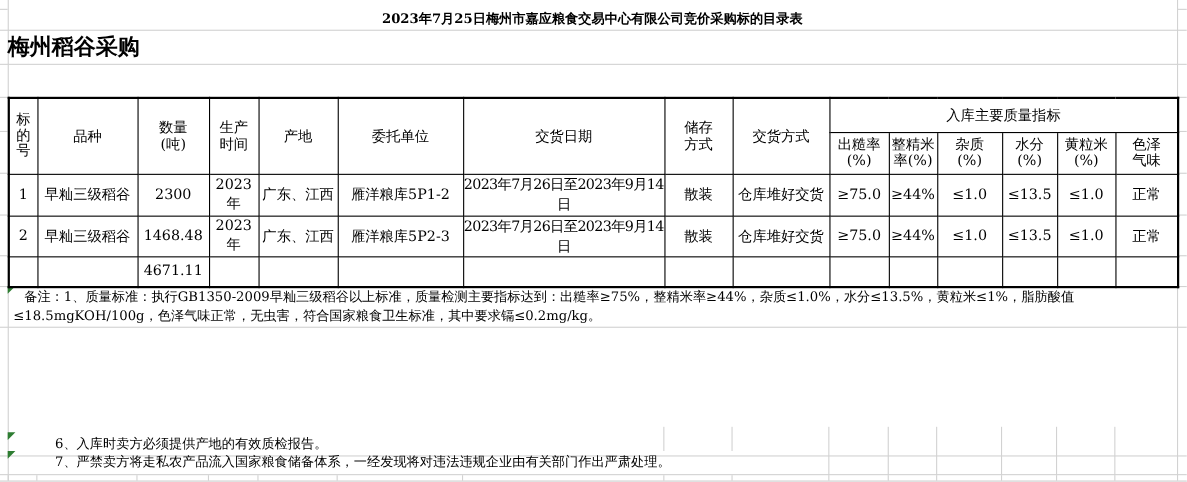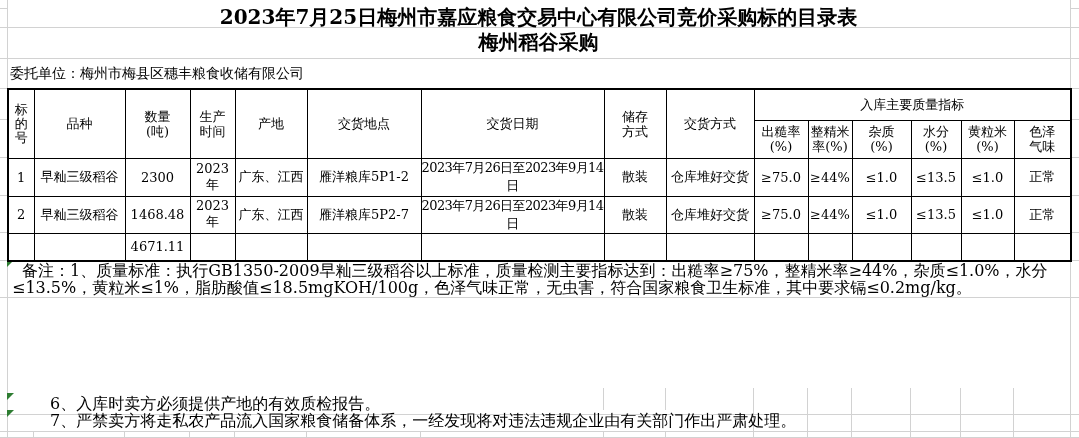--- a/index.html
+++ b/index.html
@@ -4,25 +4,25 @@
 <style>
   html,body { margin:0; padding:0; background:#fff; }
   .sheet {
     position:relative; width:1079px; height:438px; background:#ffffff;
     font-family:"DejaVu Serif","Liberation Serif",serif; color:#000;
     overflow:hidden;
   }
   .gl { position:absolute; background:#d2d2d2; z-index:1; }
   .title {
     position:absolute; left:7px; top:8px; width:1063px; height:19px;
-    line-height:19px; text-align:center; font-size:20px; font-weight:bold; z-index:2;
+    line-height:19px; text-align:center; font-size:12px; font-weight:bold; z-index:2;
   }
   .subtitle {
     position:absolute; left:7px; top:27px; width:1063px; height:31px;
-    line-height:31px; text-align:center; font-size:20px; font-weight:bold; z-index:2;
+    line-height:31px; text-align:left; font-size:20px; font-weight:bold; z-index:2;
   }
   .client {
     position:absolute; left:7px; top:58px; width:1060px; height:30px;
     line-height:30px; padding-left:3px; font-size:14px; z-index:2;
   }
   table.tbl {
     position:absolute; left:7px; top:88px; width:1063px;
     border-collapse:collapse; table-layout:fixed; z-index:3;
     border:2px solid #000;
   }
@@ -31,21 +31,21 @@
     font-size:13px; padding:0; overflow:hidden;
   }
   .lines { white-space:pre-line; line-height:15px; }
   .v3 { line-height:14px; }
   .c-date { font-size:12px; letter-spacing:-0.6px; }
   .c-place { font-size:12.5px; }
   .note {
     position:absolute; left:0; width:1079px; z-index:2;
     border-bottom:1px solid #d2d2d2; box-sizing:border-box; background:transparent;
   }
-  .ntext { font-size:16px; padding-left:50px; white-space:nowrap; }
+  .ntext { font-size:12px; padding-left:50px; white-space:nowrap; }
   .ntext.wrap {
     white-space:normal; padding:2px 10px 0 12px; text-indent:10px; line-height:17px;
   }
   .tri {
     position:absolute; left:7px; top:0; width:0; height:0;
     border-top:7px solid #2e7d32; border-right:7px solid transparent; z-index:4;
   }
   .strip { position:absolute; left:0; top:432px; width:1079px; height:5px;
     border-bottom:1px solid #d2d2d2; box-sizing:content-box; z-index:2; }
 </style>
@@ -99,21 +99,20 @@
       <div class="gl" style="left: 1070px; top: 195px; width: 9px; height: 1px;"></div>
       <div class="gl" style="left: 0px; top: 232px; width: 7px; height: 1px;"></div>
       <div class="gl" style="left: 1070px; top: 232px; width: 9px; height: 1px;"></div>
       <div class="gl" style="left: 0px; top: 260px; width: 7px; height: 1px;"></div>
       <div class="gl" style="left: 1070px; top: 260px; width: 9px; height: 1px;"></div>
       <div class="gl" style="left: 0px; top: 437px; width: 1079px; height: 1px;"></div>
     </div>
 
   <div class="title">2023年7月25日梅州市嘉应粮食交易中心有限公司竞价采购标的目录表</div>
   <div class="subtitle">梅州稻谷采购</div>
-  <div class="client">委托单位：梅州市梅县区穗丰粮食收储有限公司</div>
 
   <table class="tbl">
     <colgroup>
       <col style="width:26px">
         <col style="width:91px">
         <col style="width:65px">
         <col style="width:45px">
       <col style="width:72px">
         <col style="width:114px">
         <col style="width:183px">
@@ -130,21 +129,21 @@
         <tr style="height:31px">
       <td rowspan="2" class="lines v3">标
 的
 号</td>
       <td rowspan="2">品种</td>
       <td rowspan="2" class="lines">数量
 (吨)</td>
       <td rowspan="2" class="lines">生产
 时间</td>
       <td rowspan="2">产地</td>
-      <td rowspan="2">交货地点</td>
+      <td rowspan="2">委托单位</td>
       <td rowspan="2">交货日期</td>
       <td rowspan="2" class="lines">储存
 方式</td>
       <td rowspan="2">交货方式</td>
       <td colspan="6">入库主要质量指标</td>
     </tr>
     <tr style="height:38px">
       <td class="lines">出糙率
 (%)</td>
       <td class="lines">整精米
@@ -174,21 +173,21 @@
       <td>≤13.5</td>
       <td>≤1.0</td>
       <td>正常</td>
     </tr>
     <tr style="height:37px">
       <td>2</td>
       <td>早籼三级稻谷</td>
       <td>1468.48</td>
       <td>2023年</td>
       <td>广东、江西</td>
-      <td class="c-place">雁洋粮库5P2-7</td>
+      <td class="c-place">雁洋粮库5P2-3</td>
       <td class="c-date">2023年7月26日至2023年9月14日</td>
       <td>散装</td>
       <td>仓库堆好交货</td>
       <td>≥75.0</td>
       <td>≥44%</td>
       <td>≤1.0</td>
       <td>≤13.5</td>
       <td>≤1.0</td>
       <td>正常</td>
     </tr>

